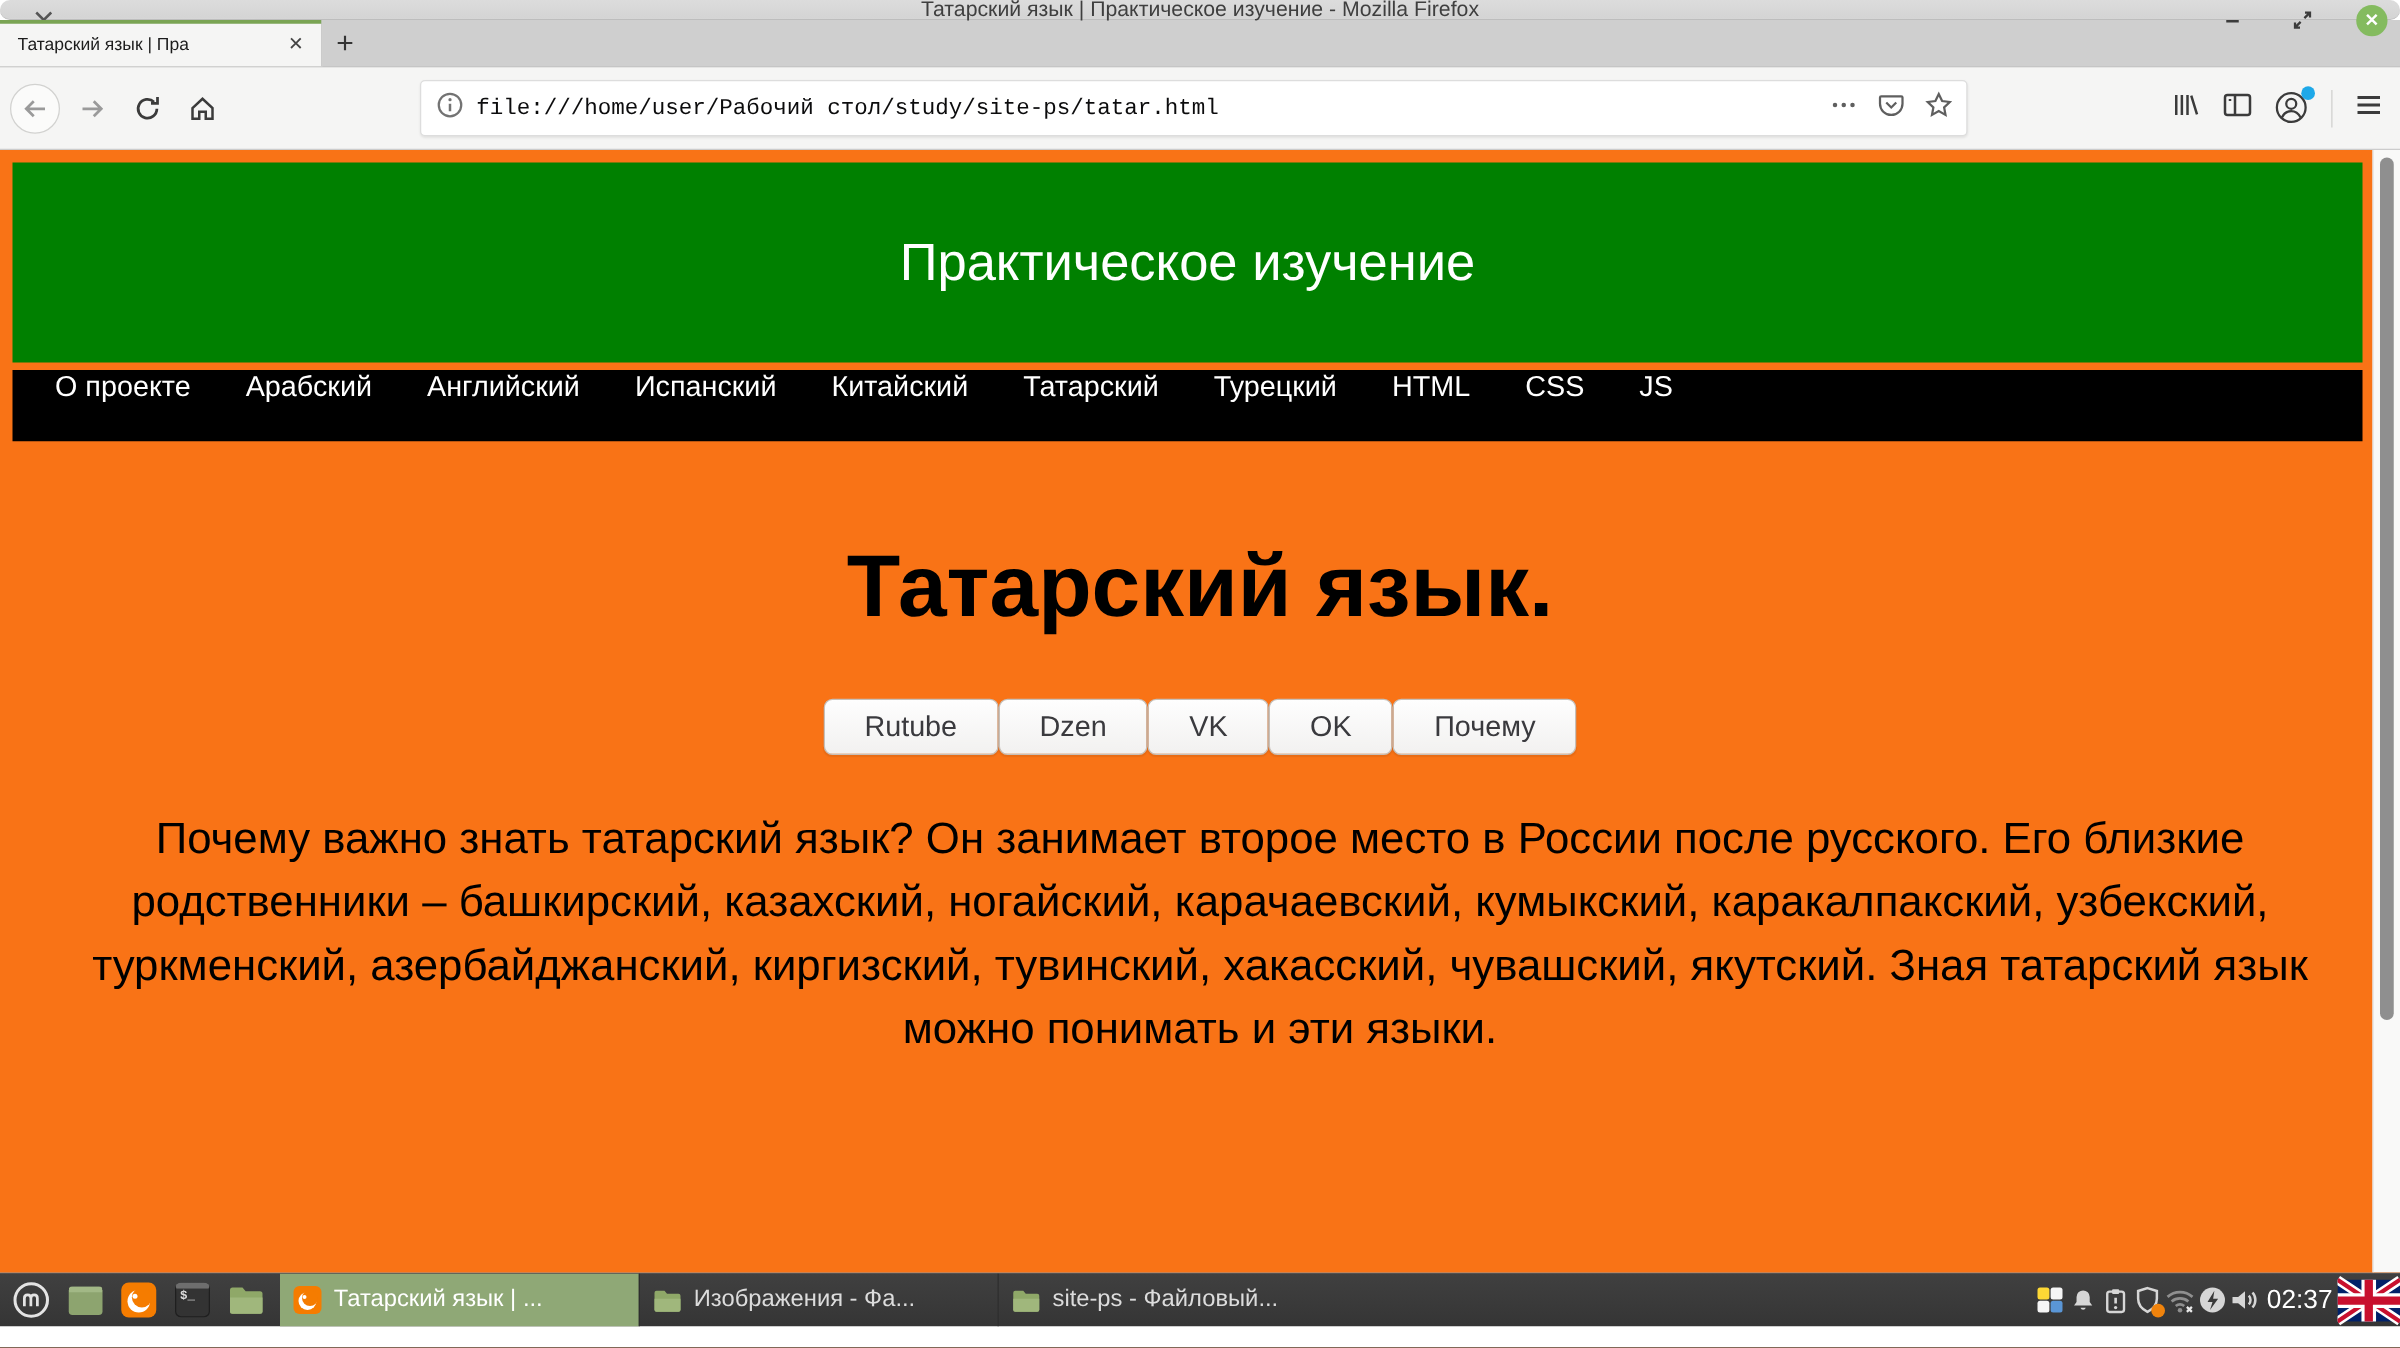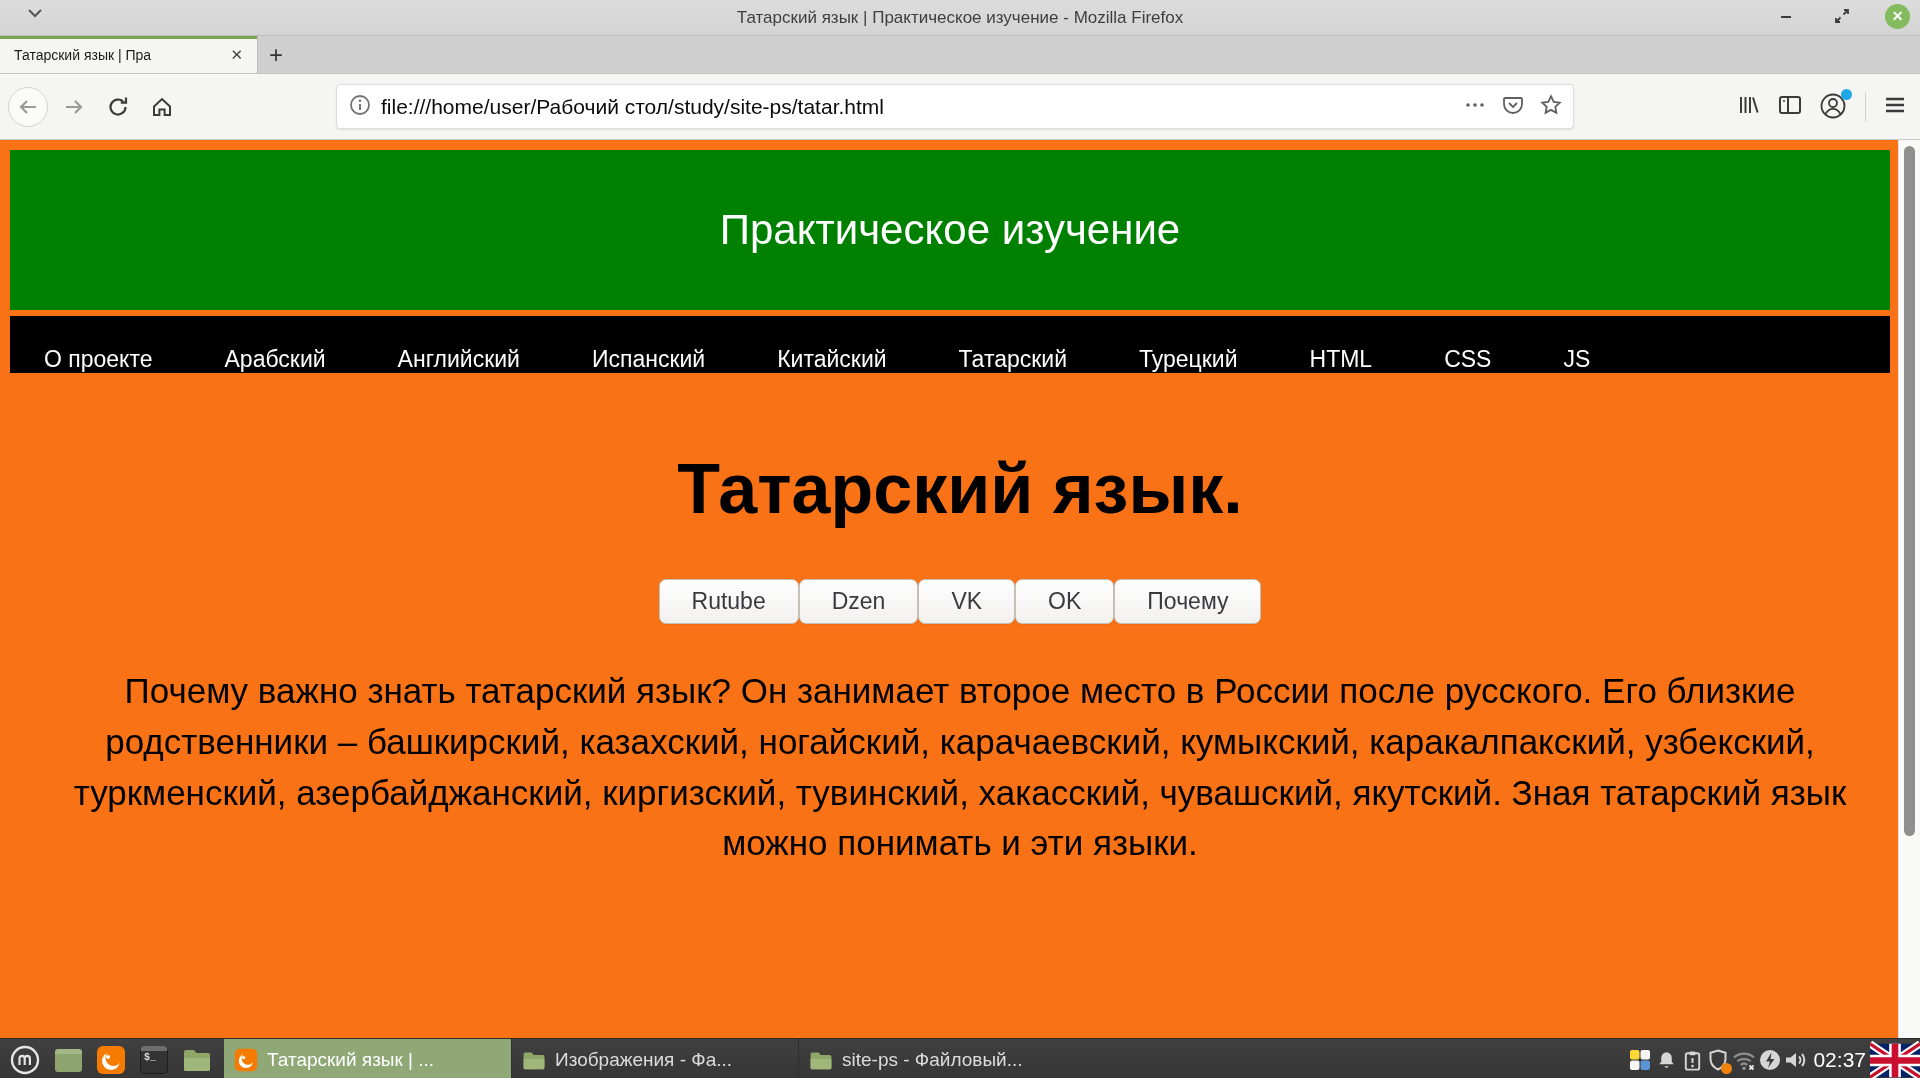--- a/index.html
+++ b/index.html
@@ -1,53 +1,53 @@
 <!DOCTYPE html>
 <html><head>
 <meta charset="utf-8">
 <style>
   * { box-sizing: border-box; margin: 0; padding: 0; }
   html,body { background:#222; }
   body { font-family: "Liberation Sans", sans-serif; }
   .screen { position:relative; width:1920px; height:1078px; overflow:hidden; background:#fff; }
 
   
-  .titlebar { position:relative; height:36px; background:linear-gradient(#dcdcdc,#d4d4d4); border-bottom:1px solid #bdbdbd; display:flex; align-items:center; }
+  .titlebar { position:relative; height:16px; background:linear-gradient(#dcdcdc,#d4d4d4); border-bottom:1px solid #bdbdbd; display:flex; align-items:center;border-radius:13px; }
   .titlebar-chevron { position:absolute; left:24px; top:4px; width:22px; height:18px; display:flex; align-items:center; justify-content:center; }
   .window-title { position:absolute; left:0; right:0; text-align:center; font-size:17px; color:#3f3f3f; }
   .win-controls { position:absolute; right:10px; top:0; height:32px; display:flex; align-items:center; gap:30px; }
   .win-btn { width:26px; height:26px; display:flex; align-items:center; justify-content:center; }
   .close-circle { width:25px; height:25px; border-radius:50%; background:#84bb5f; color:#fff; font-size:14px; font-weight:bold; display:flex; align-items:center; justify-content:center; line-height:1; }
 
   
   .tabbar { height:38px; background:#cfcfcf; display:flex; align-items:stretch; border-bottom:1px solid #c2c2c2; }
   .tab { position:relative; width:258px; background:#f5f5f4; display:flex; align-items:center; padding:0 10px 0 14px; border-right:1px solid #bdbdbd; }
   .tab-stripe { position:absolute; top:0; left:0; right:0; height:3px; background:#7aa454; }
   .tab-label { flex:1; font-size:14px; color:#1c1c1c; white-space:nowrap; overflow:hidden;
     -webkit-mask-image:linear-gradient(90deg,#000 82%,transparent); mask-image:linear-gradient(90deg,#000 82%,transparent); }
   .tab-close { font-size:15px; color:#444; padding:2px 4px; }
   .newtab-btn { width:36px; display:flex; align-items:center; justify-content:center; font-size:24px; color:#333; font-weight:300; }
 
   
   .toolbar { height:66px; background:#f5f5f4; border-bottom:1px solid #ccc; display:flex; align-items:center; padding:0 12px 0 8px; }
   .nav-btn { width:40px; height:40px; display:flex; align-items:center; justify-content:center; margin-right:4px; border-radius:3px; }
   .back-circle { width:40px; height:40px; border:1px solid #d2d2d0; border-radius:50%; background:#fbfbfa; display:flex; align-items:center; justify-content:center; margin-right:6px; }
   .urlbar { margin-left:150px; width:1238px; height:45px; background:#fff; border:1px solid #ddd; border-radius:4px; box-shadow:0 1px 2px rgba(0,0,0,.08); display:flex; align-items:center; padding:0 10px 0 12px; }
-  .url-text { flex:1; font-size:21px; color:#0c0c0d; margin-left:10px; white-space:nowrap; overflow:hidden; }
+  .url-text { flex:1; font-size:18px; color:#0c0c0d; margin-left:10px; white-space:nowrap; overflow:hidden;font-family:Liberation Mono, monospace; }
   .urlbar-right { display:flex; align-items:center; gap:14px; }
   .toolbar-right { margin-left:auto; display:flex; align-items:center; gap:16px; }
   .chrome-sep { width:1px; height:30px; background:#cfcfcd; }
   .account-wrap { position:relative; width:30px; height:30px; }
   .account-dot { position:absolute; right:-3px; top:-3px; width:11px; height:11px; border-radius:50%; background:#1ea8e8; }
 
   
   .content { position:relative; height:898px; background:#f97316; overflow:hidden; }
   .banner { height:160px; margin:10px 30px 0 10px; background:#008000; display:flex; align-items:center; justify-content:center; }
   .banner-title { color:#fff; font-size:42px; }
-  .site-nav { height:57px; margin:6px 30px 0 10px; background:#000; display:flex; align-items:flex-end; padding-left:34px; gap:72px; }
+  .site-nav { height:57px; margin:6px 30px 0 10px; background:#000; display:flex; align-items:flex-start; padding-left:34px; gap:44px; }
   .site-nav span { color:#fff; font-size:23px; white-space:nowrap; cursor:pointer; }
   .page-heading { margin-top:74px; text-align:center; font-size:70px; font-weight:bold; color:#000; line-height:1.2; }
   .page-subtitle { margin-top:58px; text-align:center; font-size:38px; color:#000; }
   .social-row { margin-top:48px; display:flex; justify-content:center; }
   .social-btn { font-family:"Liberation Sans",sans-serif; font-size:23px; color:#3a3a3e; background:linear-gradient(#fefefe,#f2f1f0); border:1px solid #c6c0ba; border-radius:7px; padding:8px 32px; box-shadow:0 1px 1px rgba(0,0,0,.07); cursor:pointer; }
   .page-paragraph { margin:42px auto 0; max-width:1820px; text-align:center; font-size:35px; line-height:1.45; color:#000; }
 
   
   .scrollbar-track { position:absolute; top:0; right:0; width:22px; height:898px; background:#f9f9f8; border-left:1px solid #e2e2e2; }
   .scrollbar-thumb { position:absolute; top:6px; left:5px; width:11px; height:690px; border-radius:6px; background:#8f8f8f; }

